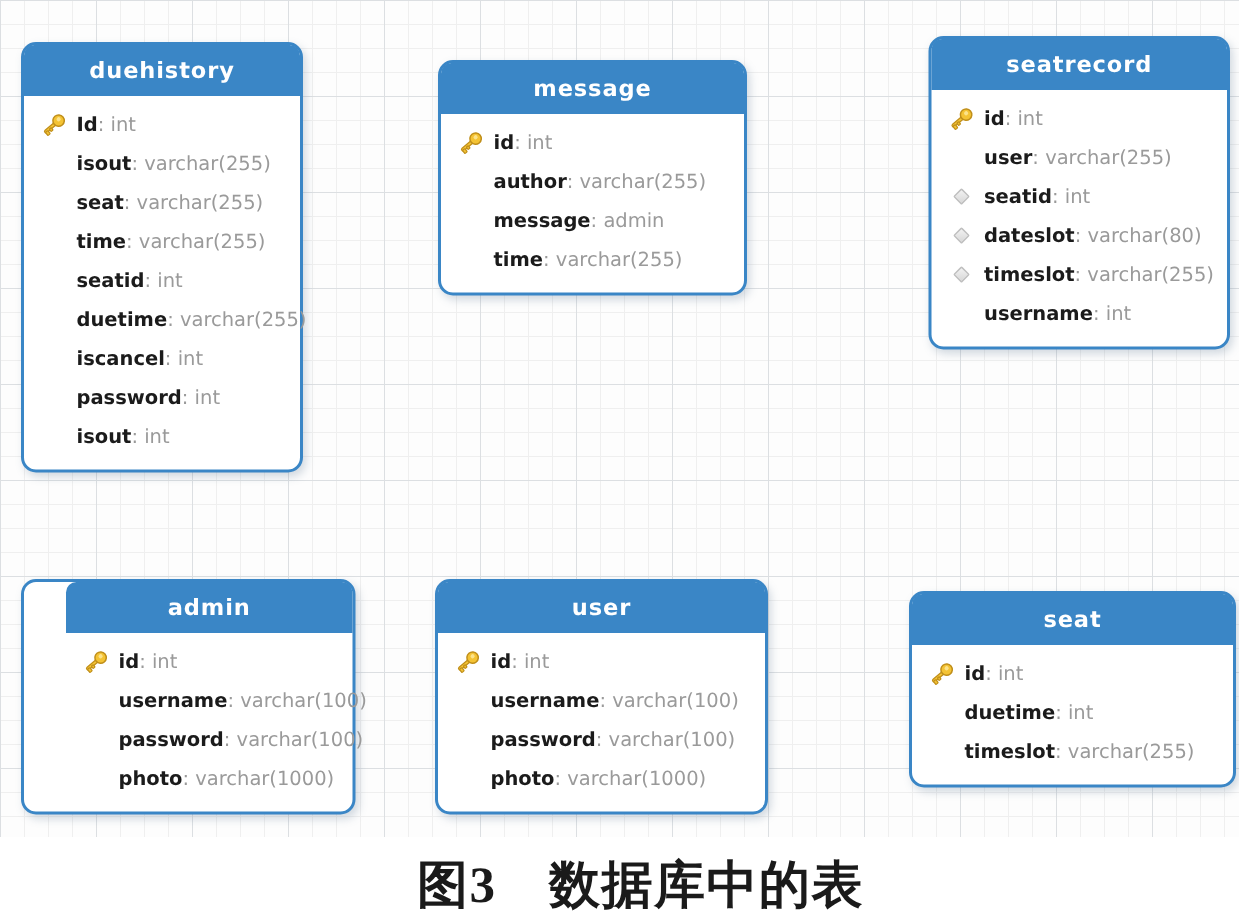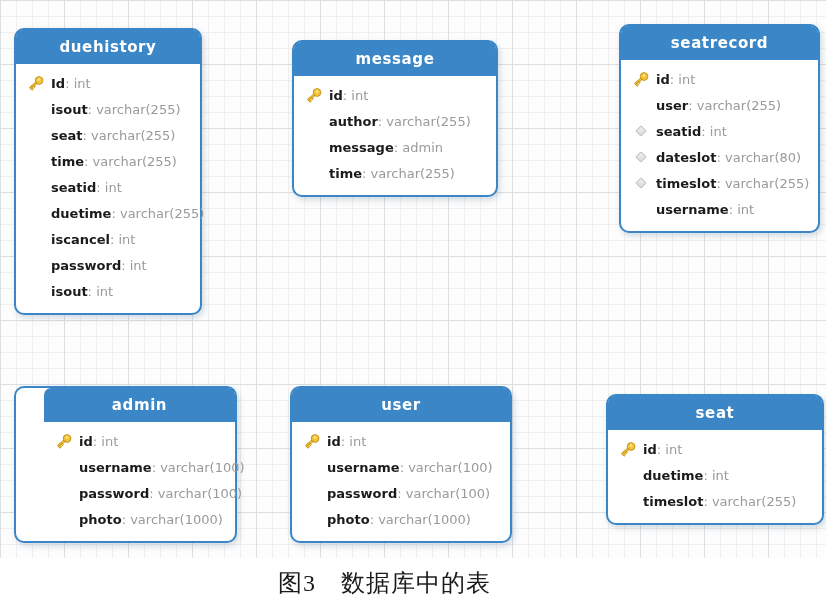--- a/index.html
+++ b/index.html
@@ -89,22 +89,22 @@
   .field-type {
     color: var(--field-type-color, #9a9a9a);
   }
   .field-type::before { content: ": "; }
 
   .caption {
     position: absolute;
     left: 278px;
     top: 567px;
     font-family: "Liberation Serif", "DejaVu Serif", serif;
-    font-weight: normal;
-    font-size: 24px;
+    font-weight: bold;
+    font-size: 34px;
     letter-spacing: 1px;
     color: var(--caption-color, #1a1a1a);
     white-space: nowrap;
   }
 
   .watermark {
     position: absolute;
     left: 612px;
     top: 615px;
     font-size: 19px;

